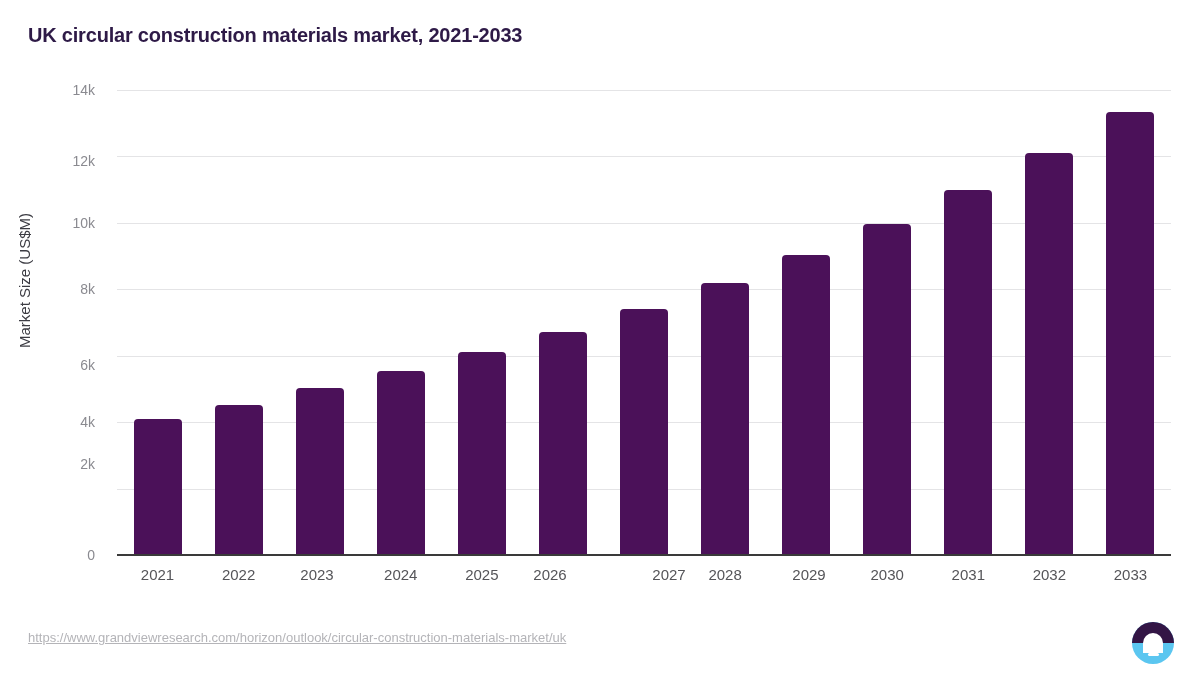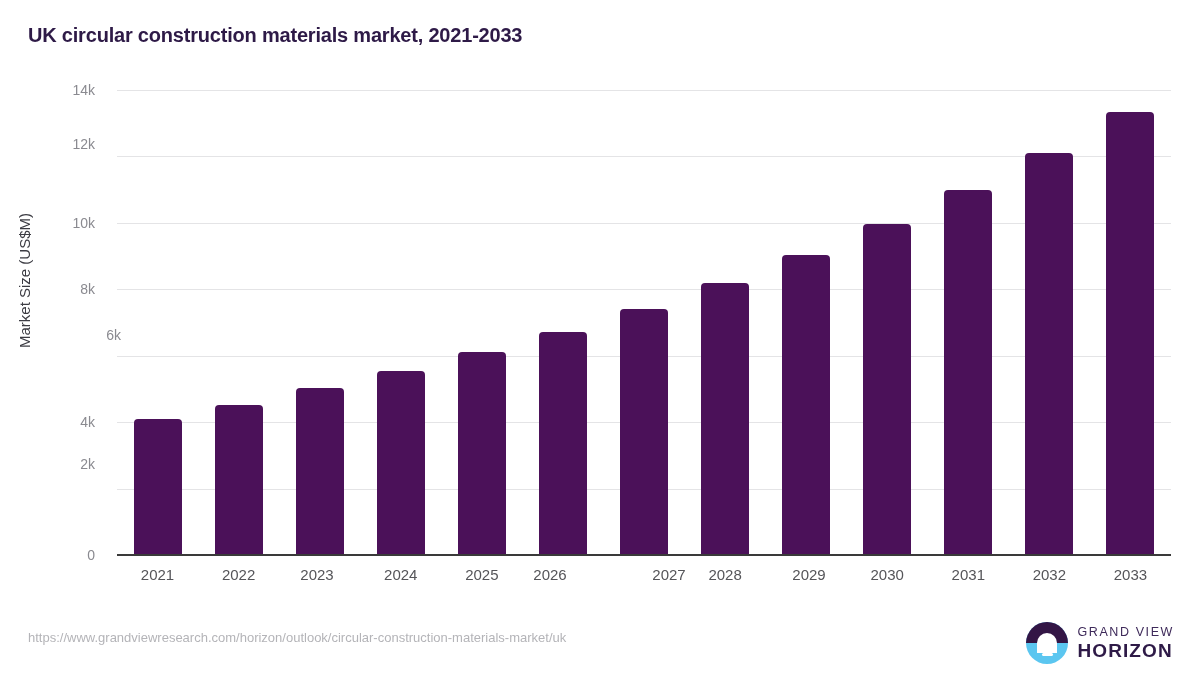--- a/index.html
+++ b/index.html
@@ -113,20 +113,21 @@
     white-space: nowrap;
   }
 
   
   #source-url {
     position: absolute;
     left: 28px; top: 630px;
     font-size: 13px;
     color: #B4B4B8;
     white-space: nowrap;
+    text-decoration: underline;
   }
 
   #logo {
     position: absolute;
     right: 26px; top: 620px;
     height: 46px;
     display: flex;
     align-items: center;
     gap: 9px;
   }
@@ -190,24 +191,24 @@
 <body>
 
 <div id="chart-title">UK circular construction materials market, 2021-2033</div>
 
 <div id="y-axis-title">Market Size (US$M)</div>
 
 <div id="y-axis-labels">
     <div class="y-tick-label" style="top: 555px;">0</div>
     <div class="y-tick-label" style="top: 464px;">2k</div>
     <div class="y-tick-label" style="top: 422.143px;">4k</div>
-    <div class="y-tick-label" style="top: 335px; margin-left: 26px;">6k</div>
+    <div class="y-tick-label" style="top: 365px;">6k</div>
     <div class="y-tick-label" style="top: 289.286px;">8k</div>
     <div class="y-tick-label" style="top: 222.857px;">10k</div>
-    <div class="y-tick-label" style="top: 144px;">12k</div>
+    <div class="y-tick-label" style="top: 161px;">12k</div>
     <div class="y-tick-label" style="top: 90px;">14k</div>
   </div>
 
 <div id="plot-area">
     <div class="gridline" style="top: 398.571px;"></div>
     <div class="gridline" style="top: 332.143px;"></div>
     <div class="gridline" style="top: 265.714px;"></div>
     <div class="gridline" style="top: 199.286px;"></div>
     <div class="gridline" style="top: 132.857px;"></div>
     <div class="gridline" style="top: 66.4286px;"></div>
@@ -273,17 +274,13 @@
 
 <div id="source-url">https://www.grandviewresearch.com/horizon/outlook/circular-construction-materials-market/uk</div>
 
 <div id="logo">
   <div id="logo-mark">
     <div class="mark-top"></div>
     <div class="mark-dome"></div>
     <div class="mark-bar1"></div>
     <div class="mark-bar2"></div>
   </div>
-  <div id="logo-text">
-    <div id="logo-line1">GRAND VIEW</div>
-    <div id="logo-line2">HORIZON</div>
-  </div>
 </div>
 
 </body></html>

